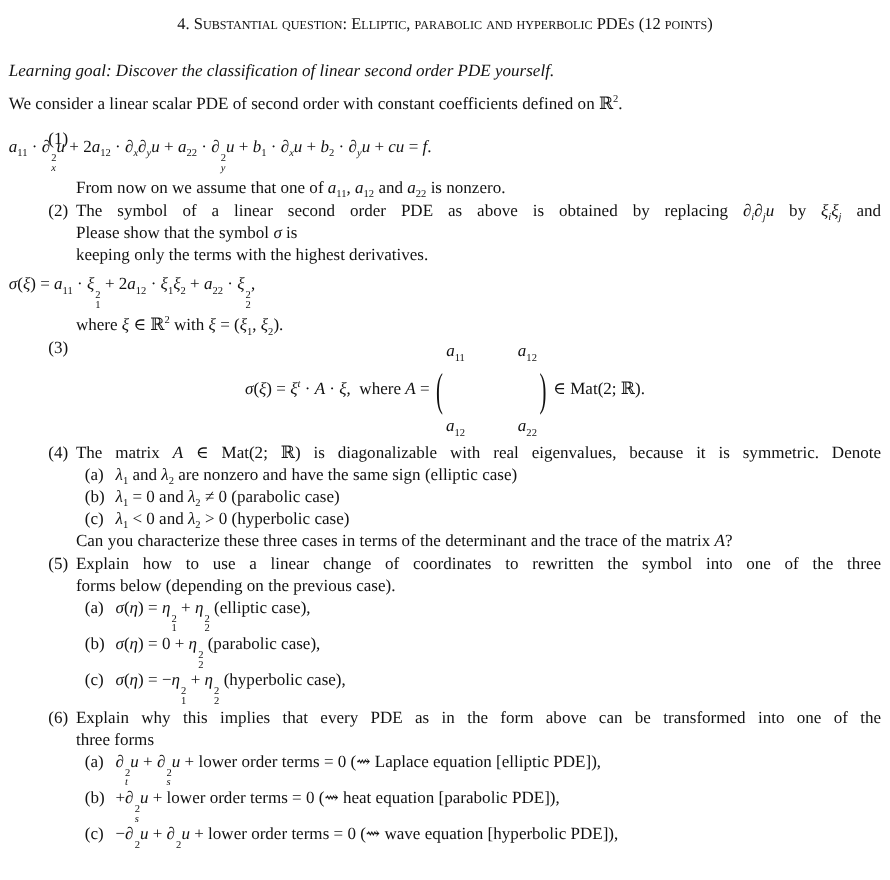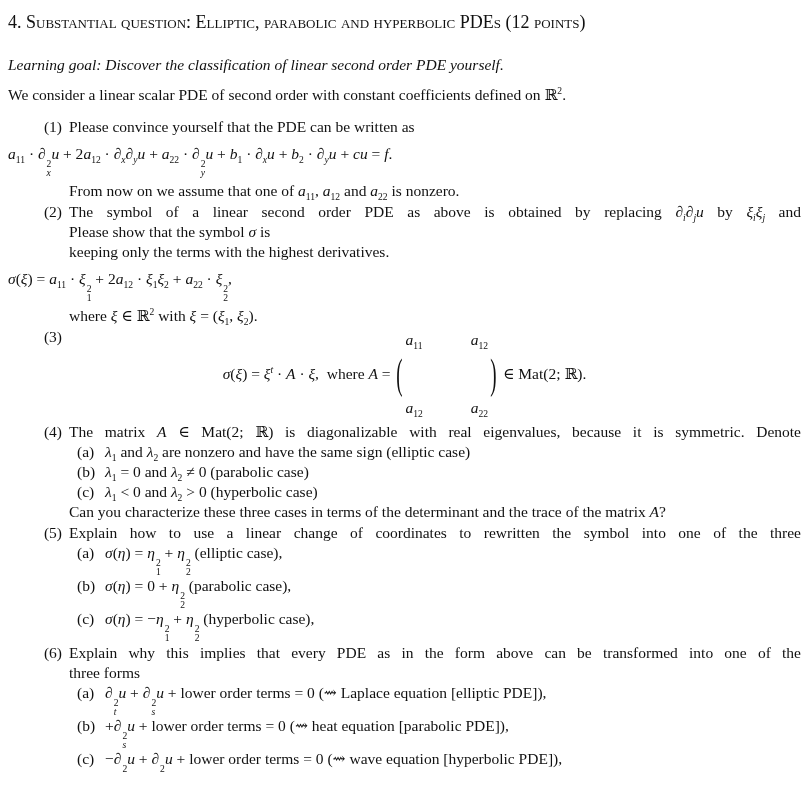--- a/index.html
+++ b/index.html
@@ -4,21 +4,21 @@
 <style>
   html,body{margin:0;padding:0;}
   body{
     width:809px;height:800px;overflow:hidden;box-sizing:border-box;
     background:#ffffff;color:#111111;
     font-family:"Liberation Serif","DejaVu Serif","DejaVu Sans",serif;
     font-size:15.5px;line-height:20px;
     padding:6px 8px 0 8px;
   }
   .title{
-    text-align:left;font-variant:small-caps;font-size:18px;line-height:21px;
+    text-align:center;font-variant:small-caps;font-size:15px;line-height:21px;
     margin:6px 0 0 0;font-weight:normal;
   }
   .goal{font-style:italic;margin:22px 0 0 0;}
   .intro{margin:10px 0 0 0;}
   .plist{margin:12px 0 0 0;}
   .item{display:flex;margin-top:1px;}
   .item-num{flex:0 0 54px;text-align:right;}
   .item-body{flex:1 1 auto;margin-left:7px;min-width:0;}
   .flush{text-align:justify;text-align-last:justify;}
   .subitem{display:flex;margin-left:8px;}
@@ -43,21 +43,20 @@
 
 <div class="goal">Learning goal: Discover the classification of linear second order PDE yourself.</div>
 
 <div class="intro">We consider a linear scalar PDE of second order with constant coefficients defined on ℝ<sup>2</sup>.</div>
 
 <div class="plist">
 
   <div class="item">
     <div class="item-num">(1)</div>
     <div class="item-body">
-      <div>Please convince yourself that the PDE can be written as</div>
       <div class="eq"><i>a</i><sub>11</sub> · ∂<span class="ss">
             <sup>2</sup>
             <sub><i>x</i></sub>
           </span><i>u</i> + 2<i>a</i><sub>12</sub> · ∂<sub><i>x</i></sub>∂<sub><i>y</i></sub><i>u</i> + <i>a</i><sub>22</sub> · ∂<span class="ss">
             <sup>2</sup>
             <sub><i>y</i></sub>
           </span><i>u</i> + <i>b</i><sub>1</sub> · ∂<sub><i>x</i></sub><i>u</i> + <i>b</i><sub>2</sub> · ∂<sub><i>y</i></sub><i>u</i> + <i>cu</i> = <i>f</i>.</div>
       <div>From now on we assume that one of <i>a</i><sub>11</sub>, <i>a</i><sub>12</sub> and <i>a</i><sub>22</sub> is nonzero.</div>
     </div>
   </div>
@@ -110,20 +109,21 @@
         <div class="sub-text"><i>λ</i><sub>1</sub> &lt; 0 and <i>λ</i><sub>2</sub> &gt; 0 (hyperbolic case)</div>
       </div>
       <div>Can you characterize these three cases in terms of the determinant and the trace of the matrix <i>A</i>?</div>
     </div>
   </div>
 
   <div class="item">
     <div class="item-num">(5)</div>
     <div class="item-body">
       <div class="flush">Explain how to use a linear change of coordinates to rewritten the symbol into one of the three</div>
+      <div>forms below (depending on the previous case).</div>
       <div class="subitem">
         <div class="sub-label">(a)</div>
         <div class="sub-text"><i>σ</i>(<i>η</i>) = <i>η</i><span class="ss">
               <sup>2</sup>
               <sub>1</sub>
             </span> + <i>η</i><span class="ss">
               <sup>2</sup>
               <sub>2</sub>
             </span> (elliptic case),</div>
       </div>

